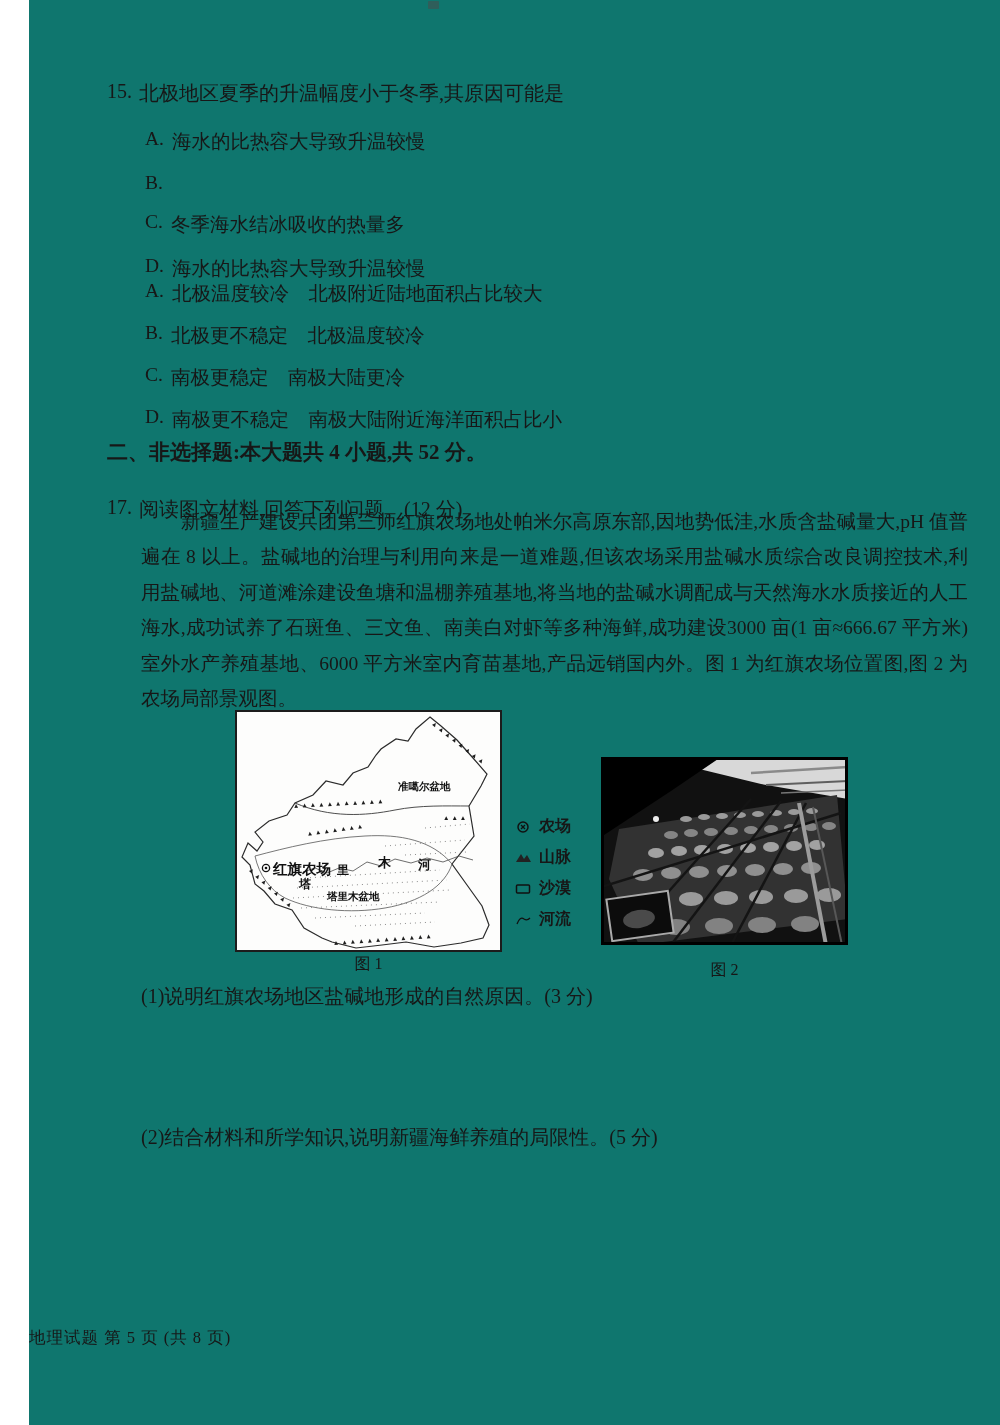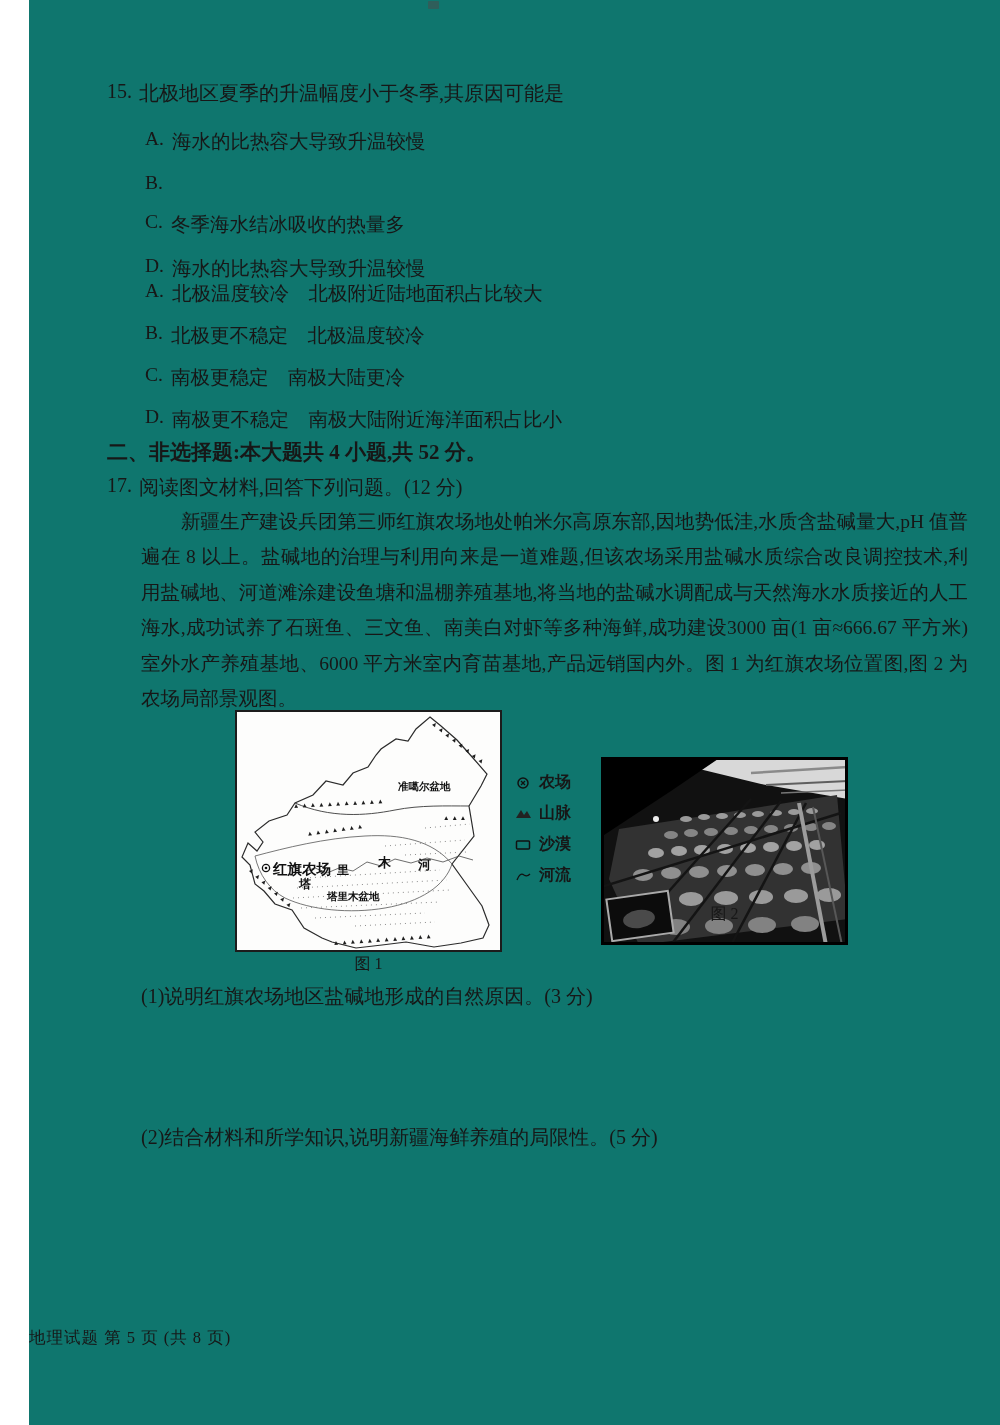--- a/index.html
+++ b/index.html
@@ -67,21 +67,21 @@
       <span>南极更稳定　南极大陆更冷</span>
     </div>
     <div class="opt opt16">
       <span class="num">D.</span>
       <span>南极更不稳定　南极大陆附近海洋面积占比小</span>
     </div>
   </div>
 
   <div class="abs sec-header" style="left:78px;top:438px;">二、非选择题:本大题共 4 小题,共 52 分。</div>
 
-  <div class="abs stem" style="left:78px;top:474px;">
+  <div class="abs stem" style="left:78px;top:496px;">
     <span class="num">17.</span>
     <span>阅读图文材料,回答下列问题。(12 分)</span>
   </div>
 
   <p class="abs passage" style="left:112px;top:504px;width:827px;">新疆生产建设兵团第三师红旗农场地处帕米尔高原东部,因地势低洼,水质含盐碱量大,pH 值普遍在 8 以上。盐碱地的治理与利用向来是一道难题,但该农场采用盐碱水质综合改良调控技术,利用盐碱地、河道滩涂建设鱼塘和温棚养殖基地,将当地的盐碱水调配成与天然海水水质接近的人工海水,成功试养了石斑鱼、三文鱼、南美白对虾等多种海鲜,成功建设3000 亩(1 亩≈666.67 平方米)室外水产养殖基地、6000 平方米室内育苗基地,产品远销国内外。图 1 为红旗农场位置图,图 2 为农场局部景观图。</p>
 
   <svg class="abs" style="left:206px;top:710px;" width="267" height="242" viewBox="0 0 267 242">
     <rect x="1" y="1" width="265" height="240" fill="#fdfdfc" stroke="#1c1c1c" stroke-width="2"></rect>
 
     <path d="M195,7 L206,16 L222,30 L238,48 L252,64 L246,76 L234,96 L239,126 L217,154 L232,175 L247,196 L254,215 L248,228
@@ -118,21 +118,21 @@
     <circle cx="31" cy="158" r="1.3" fill="#111"></circle>
     <text class="maplabel" x="38" y="164" font-size="14.5">红旗农场</text>
     <text class="maplabel" x="163" y="80" font-size="10.5">准噶尔盆地</text>
     <text class="maplabel" x="92" y="190" font-size="10.5">塔里木盆地</text>
     <text class="maplabel" x="64" y="178" font-size="12">塔</text>
     <text class="maplabel" x="102" y="164" font-size="12">里</text>
     <text class="maplabel" x="143" y="157" font-size="13">木</text>
     <text class="maplabel" x="183" y="159" font-size="13">河</text>
   </svg>
 
-  <div class="abs legend-col" style="left:486px;top:772px;">
+  <div class="abs legend-col" style="left:486px;top:816px;">
     <div class="legend-row">
       <svg width="17" height="15" viewBox="0 0 17 15">
         <circle cx="8" cy="8" r="5" fill="none" stroke="#111" stroke-width="1.5"></circle>
         <line x1="6" y1="6" x2="10" y2="10" stroke="#111" stroke-width="1.2"></line>
         <line x1="10" y1="6" x2="6" y2="10" stroke="#111" stroke-width="1.2"></line>
       </svg>
       <span>农场</span>
     </div>
     <div class="legend-row">
       <svg width="17" height="15" viewBox="0 0 17 15">
@@ -226,20 +226,20 @@
     </g>
     <line x1="225" y1="188" x2="198" y2="46" stroke="#9c9c9c" stroke-width="4"></line>
     <line x1="241" y1="188" x2="212" y2="50" stroke="#575757" stroke-width="2"></line>
     <rect x="8" y="138" width="62" height="42" fill="#0c0c0c" stroke="#aaa" stroke-width="2" transform="rotate(-8 39 159)"></rect>
     <ellipse cx="38" cy="162" rx="16" ry="9" fill="#4a4a4a" transform="rotate(-8 38 162)"></ellipse>
     <circle cx="55" cy="62" r="3" fill="#ededed"></circle>
     <rect x="1.5" y="1.5" width="244" height="185" fill="none" stroke="#000" stroke-width="3"></rect>
   </svg>
 
   <div class="abs caption" style="left:206px;top:954px;width:267px;">图 1</div>
-  <div class="abs caption" style="left:572px;top:904px;width:247px;">图 2</div>
+  <div class="abs caption" style="left:572px;top:960px;width:247px;">图 2</div>
 
   <div class="abs subq" style="left:112px;top:983px;">(1)说明红旗农场地区盐碱地形成的自然原因。(3 分)</div>
   <div class="abs subq" style="left:112px;top:1124px;">(2)结合材料和所学知识,说明新疆海鲜养殖的局限性。(5 分)</div>
 
   <div class="abs footer" style="left:0;top:1327px;">地理试题 第 5 页 (共 8 页)</div>
 
 </div>
 
 </body></html>

